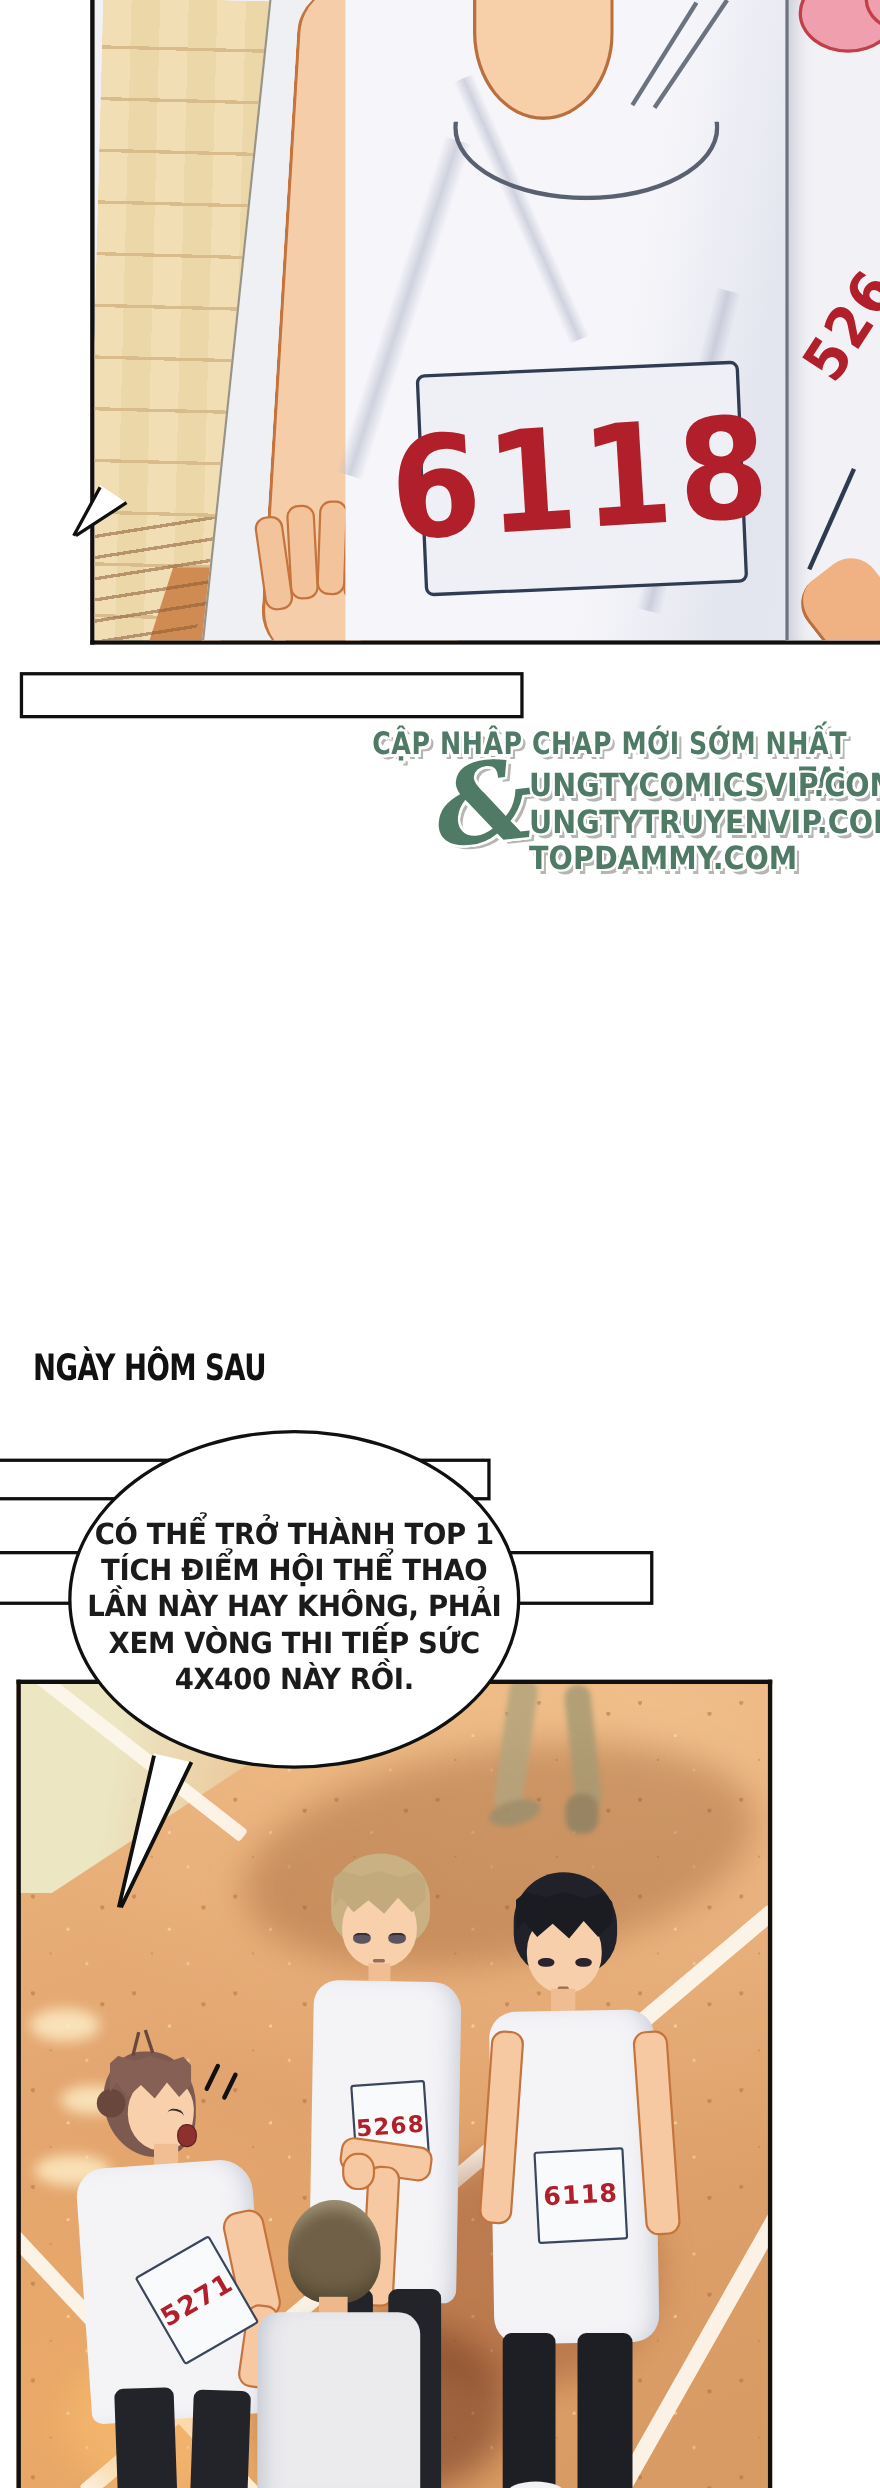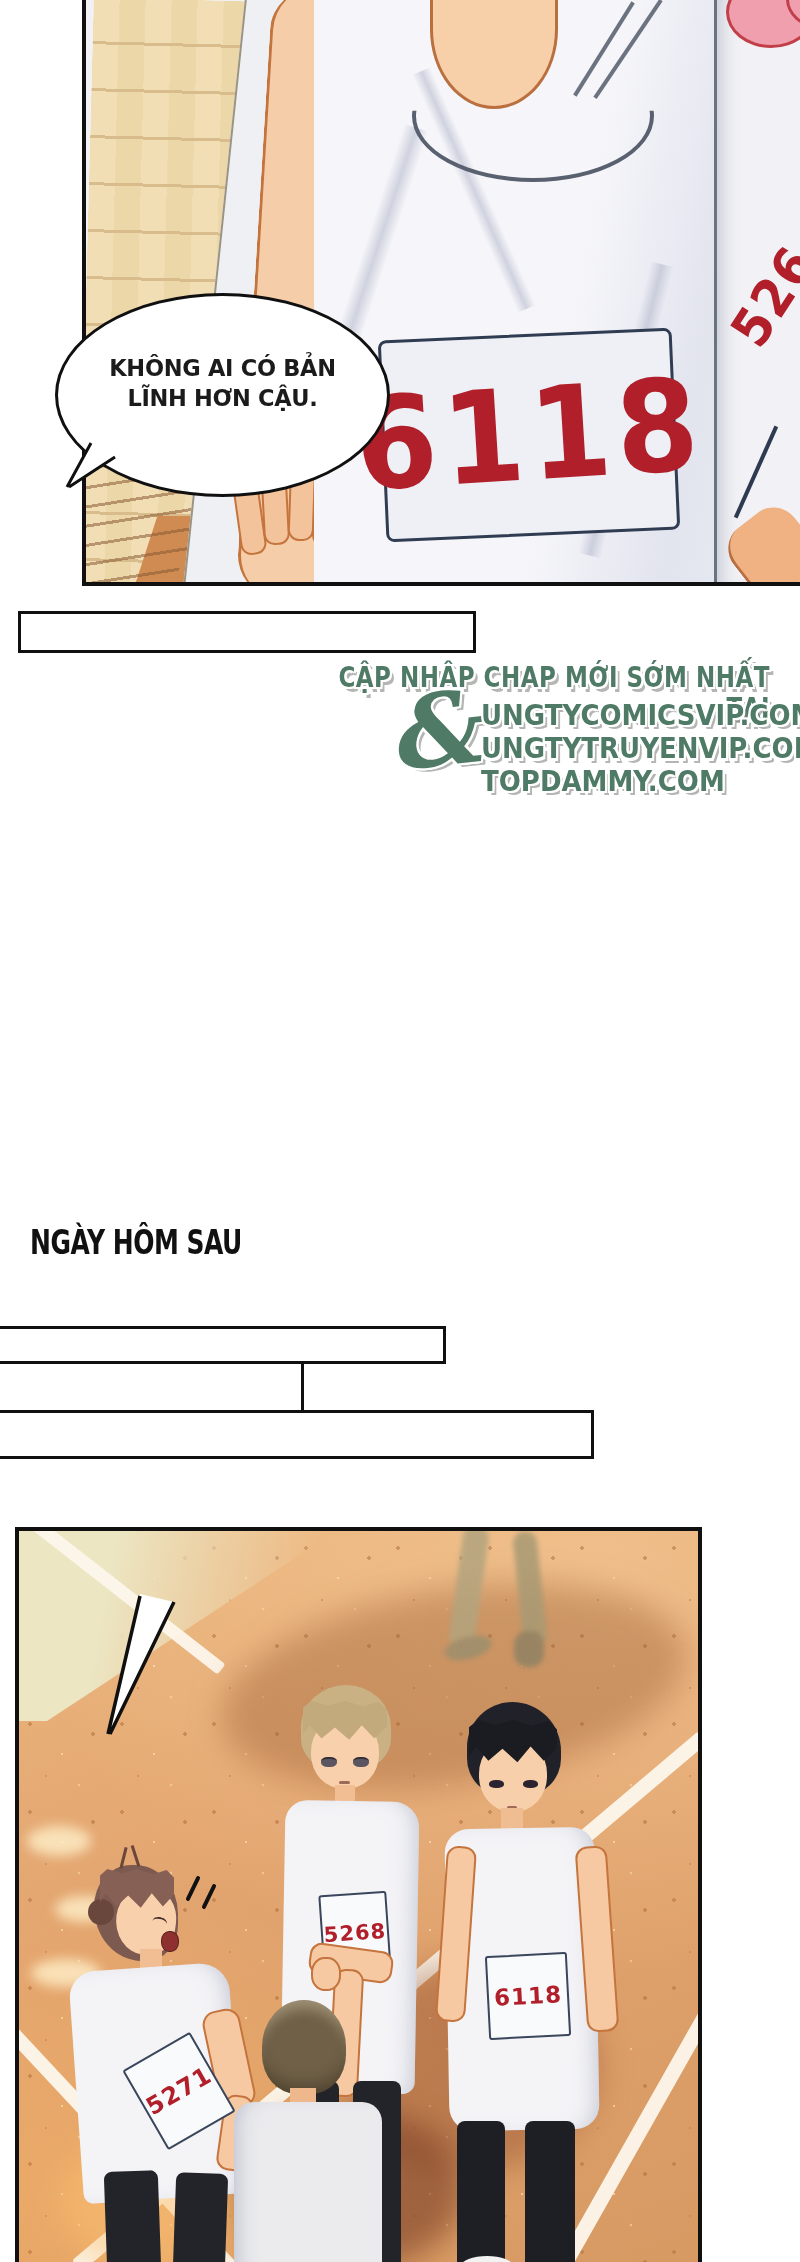--- a/index.html
+++ b/index.html
@@ -147,26 +147,20 @@
       <span>6118</span>
     </div>
     <div class="side-shirt"></div>
     <div class="side-bib-num">526</div>
     <div class="side-bib-edge"></div>
     <div class="pink-blob" style="left:640px;top:-24px;width:84px;height:66px;"></div>
     <div class="pink-blob" style="left:700px;top:-30px;width:60px;height:52px;"></div>
     <div class="elbow"></div>
   </section>
 
-  <div class="bubble bubble1 comic">
-    <div class="txt">
-      <div>KHÔNG AI CÓ BẢN</div>
-      <div>LĨNH HƠN CẬU.</div>
-    </div>
-  </div>
   <svg class="tail-svg" style="left:55px;top:435px;" width="80" height="60">
     <polygon points="36,6 60,22 12,52" fill="#ffffff"></polygon>
     <path d="M36,8 L12,52 M60,22 L14,52" stroke="#101010" stroke-width="3" fill="none"></path>
   </svg>
 
   <div class="blank-box" style="left:18px;top:611px;width:458px;height:42px;"></div>
 
   <div>
     <div class="credits-heading grn">CẬP NHẬP CHAP MỚI SỚM NHẤT TẠI</div>
     <div class="credits-amp grn">&amp;</div>
@@ -269,18 +263,27 @@
       <div class="abs" style="left:22px;top:560px;width:52px;height:20px;background:#f2f2f2;border-radius:50% 50% 20% 20%;"></div>
     </div>
 
     <div class="char" style="left:215px;top:465px;width:150px;height:270px;">
       <div class="abs" style="left:28px;top:4px;width:84px;height:94px;background:#6f6047;border-radius:50% 50% 42% 42%;box-shadow:inset 0 16px 14px -8px rgba(255,240,210,.35), inset 0 -18px 16px -10px rgba(40,30,15,.45);"></div>
       <div class="abs" style="left:56px;top:92px;width:26px;height:18px;background:#eeb78c;"></div>
       <div class="tee" style="left:0;top:106px;width:148px;height:170px;background:#ebebee;border-radius:20px 20px 0 0;box-shadow:inset 16px 0 22px -14px rgba(150,155,175,.6);"></div>
     </div>
   </section>
 
+  <div class="bubble bubble2 comic">
+    <div class="txt">
+      <div>CÓ THỂ TRỞ THÀNH TOP 1</div>
+      <div>TÍCH ĐIỂM HỘI THỂ THAO</div>
+      <div>LẦN NÀY HAY KHÔNG, PHẢI</div>
+      <div>XEM VÒNG THI TIẾP SỨC</div>
+      <div>4X400 NÀY RỒI.</div>
+    </div>
+  </div>
   <svg class="tail-svg" style="left:96px;top:1590px;" width="92" height="150">
     <polygon points="44,4 78,12 12,144" fill="#ffffff"></polygon>
     <path d="M44,6 L12,144 M78,12 L14,144" stroke="#101010" stroke-width="3.5" fill="none"></path>
   </svg>
 
 </div>
 
 </body></html>

